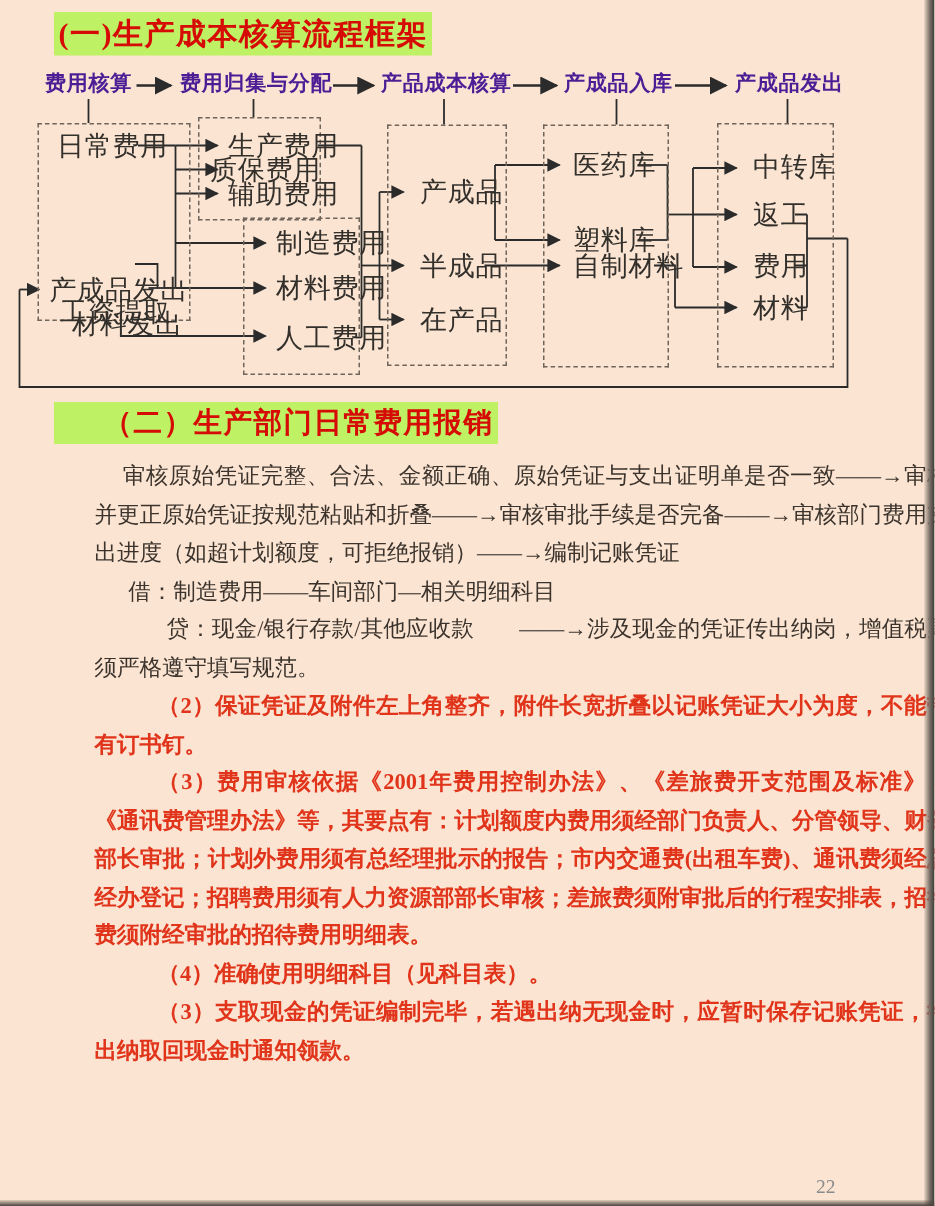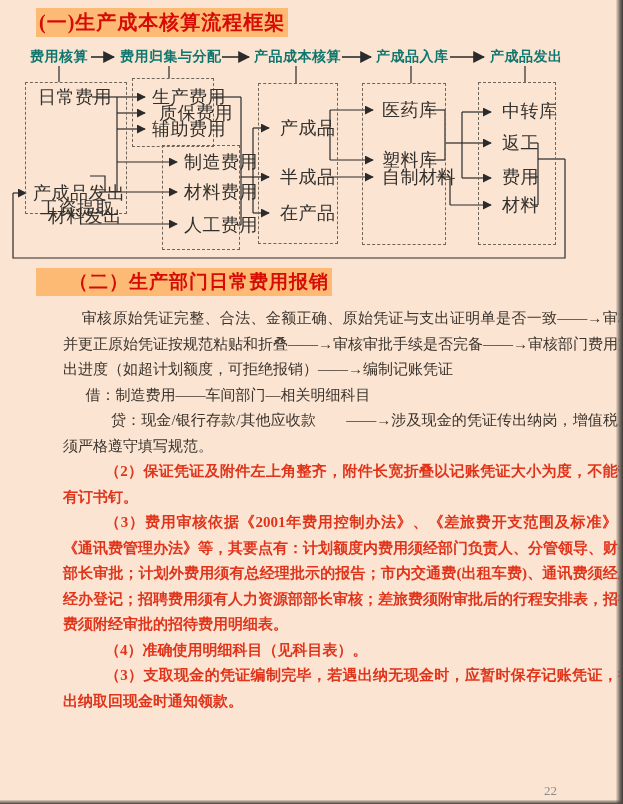--- a/index.html
+++ b/index.html
@@ -2,31 +2,31 @@
 <html><head>
 <meta charset="utf-8">
 <style>
   html,body{margin:0;padding:0;}
   body{
     width:623px;height:804px;position:relative;overflow:hidden;
     background:#fbe4d2;
     font-family:"Liberation Serif","DejaVu Serif",serif;
   }
   .hl-heading{
-    position:absolute;background:#fdba74;color:#d60b06;font-weight:bold;
+    position:absolute;background:#bef264;color:#d60b06;font-weight:bold;
     padding:1px 3px;white-space:nowrap;letter-spacing:1px;
   }
   #heading1{left:36px;top:8px;font-size:20px;}
   #heading2{left:36px;top:268px;font-size:19px;padding-left:33px;}
 
   
   #flow{position:absolute;left:0;top:0;width:623px;height:270px;}
   #flow svg{position:absolute;left:0;top:0;}
   .stage{
-    position:absolute;font-weight:bold;font-size:14px;color:#0f766e;
+    position:absolute;font-weight:bold;font-size:14px;color:#4c1d95;
     white-space:nowrap;line-height:16px;letter-spacing:0.5px;
   }
   .fnode{
     position:absolute;font-size:18px;color:#33302c;white-space:nowrap;
     line-height:18px;letter-spacing:0.5px;
   }
   .dbox{position:absolute;border:1px dashed #70655a;}
 
   
   #textblock{
@@ -133,21 +133,21 @@
   <div class="stage" style="left:254px;top:49px;">产品成本核算</div>
   <div class="stage" style="left:376px;top:49px;">产成品入库</div>
   <div class="stage" style="left:490px;top:49px;">产成品发出</div>
 
   <div class="fnode" style="left:38px;top:88px;">日常费用</div>
   <div class="fnode" style="left:48px;top:167px;margin-top:40px;">材料发出</div>
   <div class="fnode" style="left:33px;top:184px;">产成品发出</div>
   <div class="fnode" style="left:40px;top:199px;">工资提取</div>
 
   <div class="fnode" style="left:152px;top:88px;">生产费用</div>
-  <div class="fnode" style="left:159px;top:104px;text-align:right;">质保费用</div>
+  <div class="fnode" style="left:140px;top:104px;text-align:right;">质保费用</div>
   <div class="fnode" style="left:152px;top:120px;">辅助费用</div>
   <div class="fnode" style="left:184px;top:153px;">制造费用</div>
   <div class="fnode" style="left:184px;top:183px;">材料费用</div>
   <div class="fnode" style="left:184px;top:216px;">人工费用</div>
 
   <div class="fnode" style="left:280px;top:119px;">产成品</div>
   <div class="fnode" style="left:280px;top:168px;">半成品</div>
   <div class="fnode" style="left:280px;top:204px;">在产品</div>
 
   <div class="fnode" style="left:382px;top:101px;">医药库</div>

